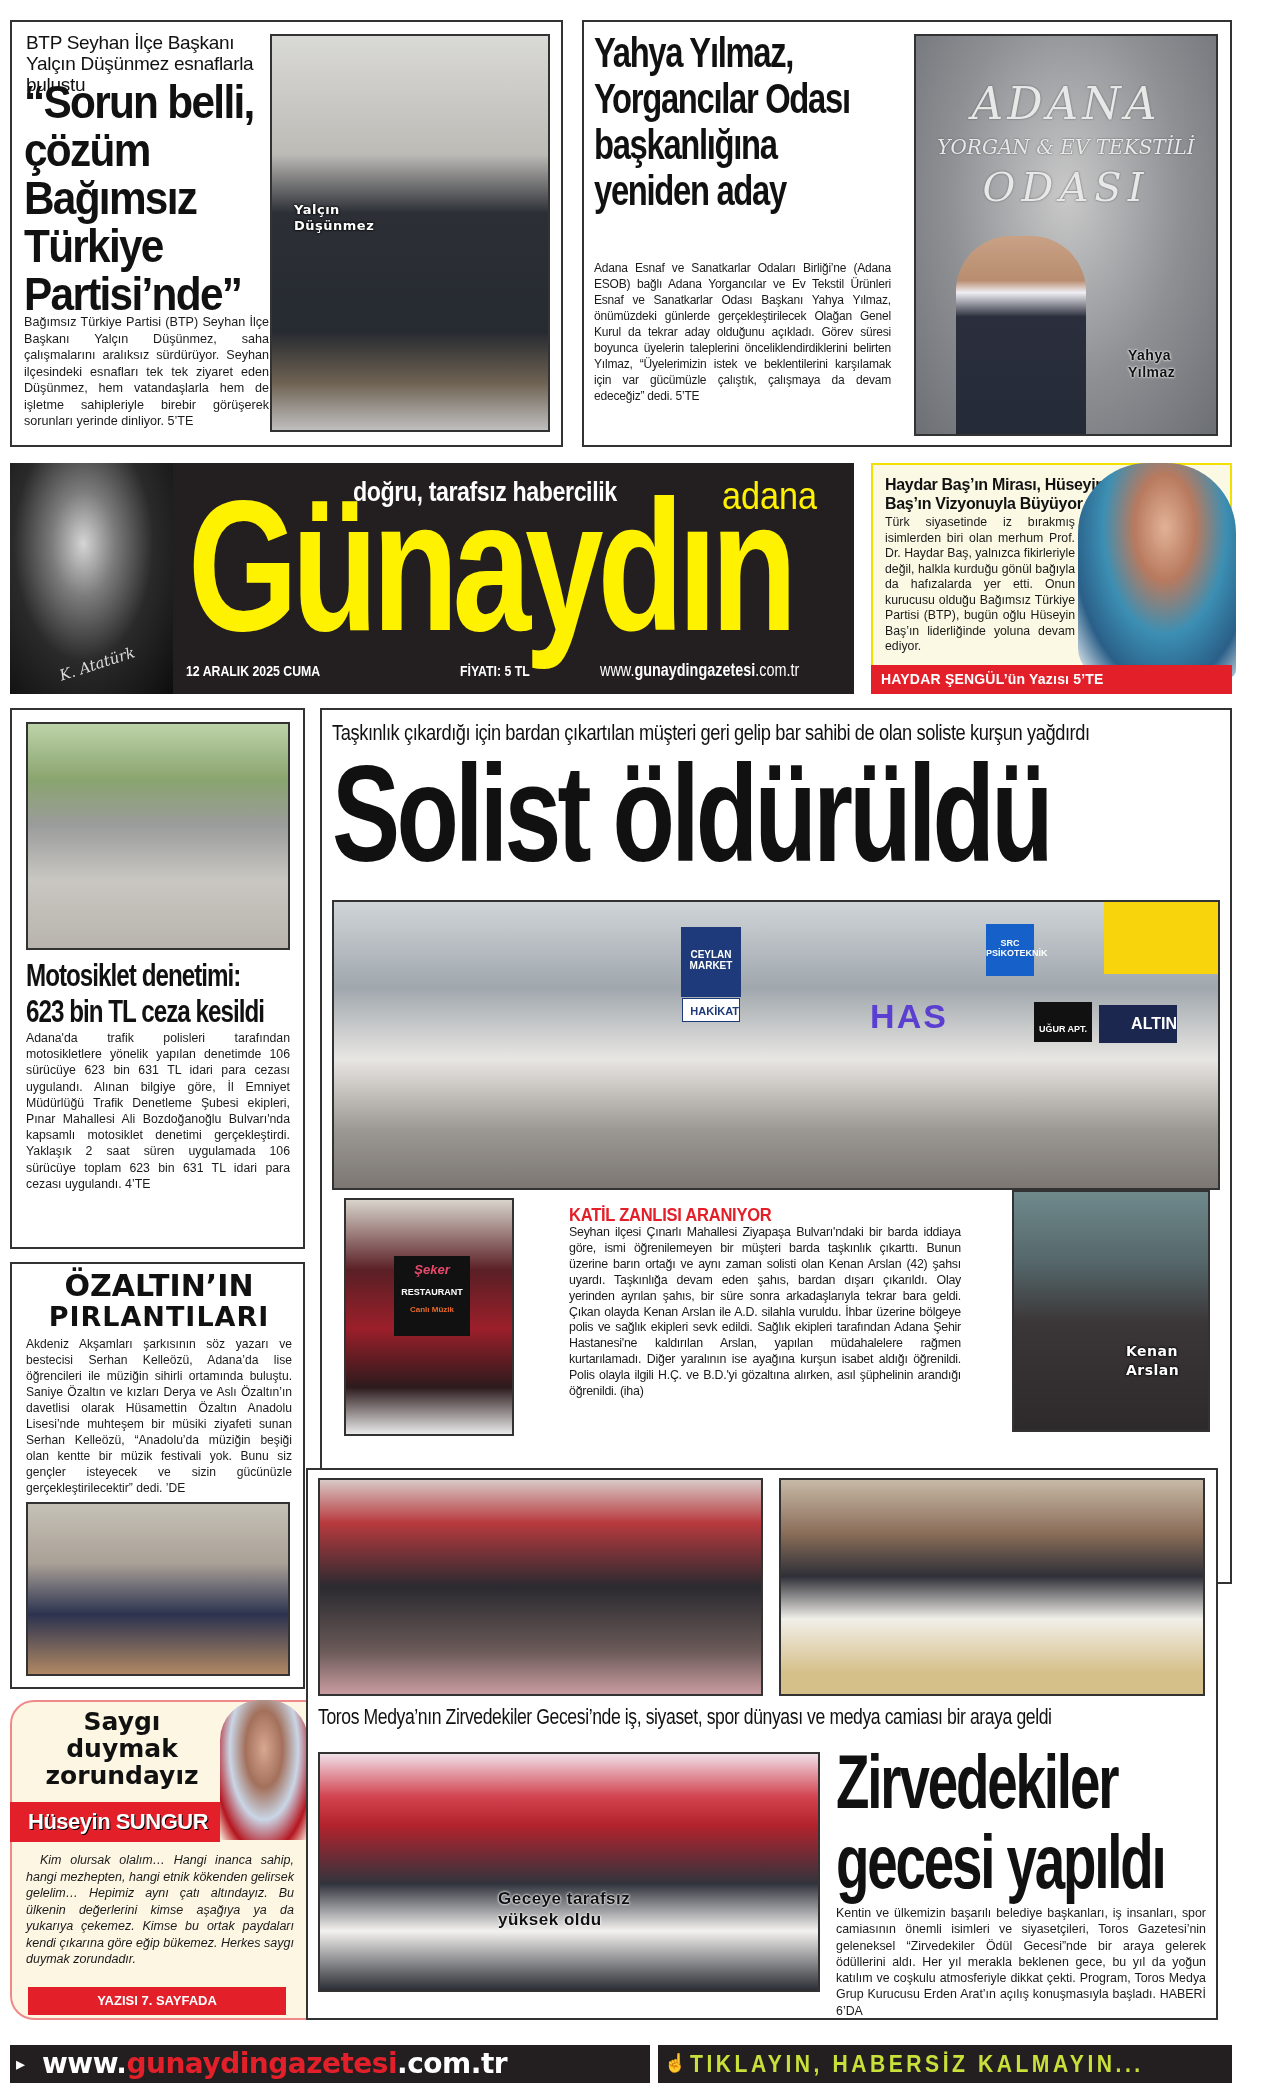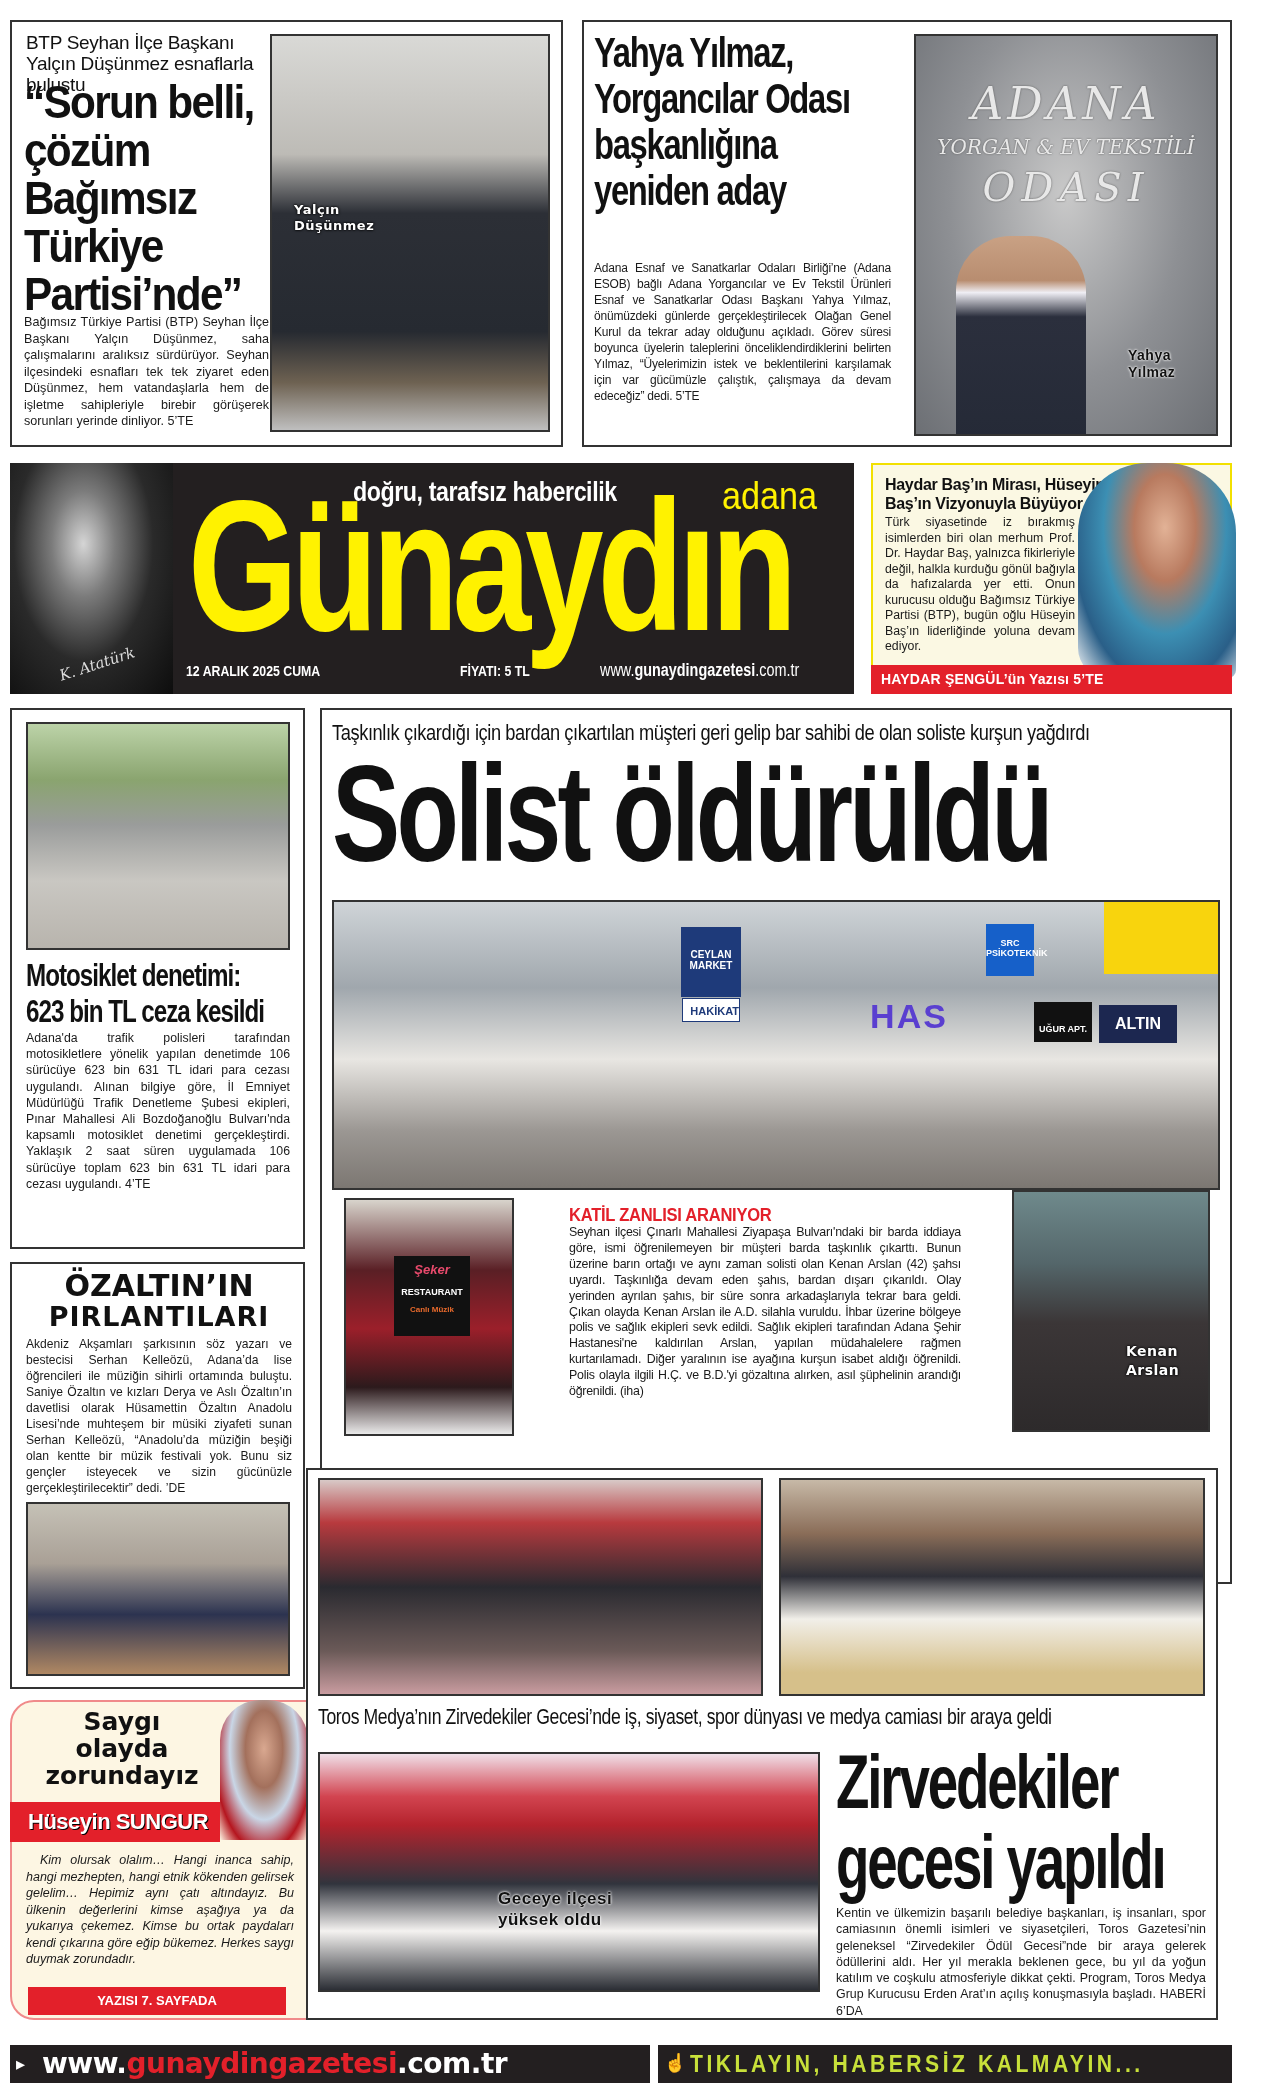--- a/index.html
+++ b/index.html
@@ -108,39 +108,39 @@
     <div style="font-size:30px;line-height:32px;letter-spacing:0px;">ÖZALTIN’IN</div>
     <div style="font-size:27px;line-height:30px;letter-spacing:1px;">PIRLANTILARI</div>
   </div>
   <div class="abs body-text" style="left:14px;top:72px;width:266px;font-size:12.1px;line-height:16px;">Akdeniz Akşamları şarkısının söz yazarı ve bestecisi Serhan Kelleözü, Adana’da lise öğrencileri ile müziğin sihirli ortamında buluştu. Saniye Özaltın ve kızları Derya ve Aslı Özaltın’ın davetlisi olarak Hüsamettin Özaltın Anadolu Lisesi’nde muhteşem bir müsiki ziyafeti sunan Serhan Kelleözü, “Anadolu’da müziğin beşiği olan kentte bir müzik festivali yok. Bunu siz gençler isteyecek ve sizin gücünüzle gerçekleştirilecektir” dedi. ’DE</div>
   <div class="photo ph-women" style="left:14px;top:238px;width:264px;height:174px;"></div>
 </div>
 
 <div class="abs" style="left:10px;top:1700px;width:352px;height:320px;background:#fdf6e3;border:2px solid #f08a8a;border-radius:24px 0 0 24px;padding-left:48px;">
   <div class="abs" style="left:10px;top:6px;width:200px;text-align:center;font-family:'DejaVu Sans',sans-serif;font-weight:bold;font-size:25px;line-height:27px;color:#111;">
     <div>Saygı</div>
-    <div>olayda</div>
+    <div>duymak</div>
     <div>zorundayız</div>
   </div>
   <div class="abs ph-sungur" style="left:208px;top:-2px;width:88px;height:140px;border-radius:40px 40px 0 0;"></div>
   <div class="abs" style="left:-2px;top:100px;width:210px;height:40px;background:#e3202a;color:#fff;font-size:22px;font-weight:bold;line-height:40px;padding-left:18px;letter-spacing:-0.5px;text-shadow:1px 1px 0 #000;transform-origin:left top;">Hüseyin SUNGUR</div>
   <div class="abs body-text" style="left:14px;top:150px;width:268px;font-style:italic;font-size:12.5px;line-height:16.5px;text-indent:14px;">Kim olursak olalım… Hangi inanca sahip, hangi mezhepten, hangi etnik kökenden gelirsek gelelim… Hepimiz aynı çatı altındayız. Bu ülkenin değerlerini kimse aşağıya ya da yukarıya çekemez. Kimse bu ortak paydaları kendi çıkarına göre eğip bükemez. Herkes saygı duymak zorundadır.</div>
   <div class="abs" style="left:16px;top:285px;width:258px;height:28px;background:#e3202a;color:#fff;font-weight:bold;font-size:13px;line-height:28px;text-align:center;">YAZISI 7. SAYFADA</div>
 </div>
 
 <div class="box" style="left:320px;top:708px;width:912px;height:876px;">
   <div class="abs" style="left:10px;top:10px;font-size:22px;white-space:nowrap;letter-spacing:-0.5px;transform:scaleX(0.83);transform-origin:left top;">Taşkınlık çıkardığı için bardan çıkartılan müşteri geri gelip bar sahibi de olan soliste kurşun yağdırdı</div>
   <div class="abs" style="left:10px;top:28px;font-size:138px;font-weight:bold;line-height:150px;letter-spacing:-5px;white-space:nowrap;transform:scaleX(0.74);transform-origin:left top;">Solist öldürüldü</div>
   <div class="photo ph-street" style="left:10px;top:190px;width:888px;height:290px;">
     <div class="abs" style="left:347px;top:25px;width:60px;height:70px;background:#1e3a7a;color:#fff;font-size:10px;font-weight:bold;text-align:center;padding-top:22px;">CEYLAN MARKET</div>
     <div class="abs" style="left:348px;top:96px;width:58px;height:24px;background:#fff;color:#1e3a7a;font-size:11px;font-weight:bold;text-align:right;line-height:24px;border:1px solid #1e3a7a;">HAKİKAT</div>
     <div class="abs" style="left:530px;top:95px;width:90px;height:40px;color:#5a3fd0;font-size:34px;font-weight:bold;letter-spacing:2px;text-align:center;">HAS</div>
     <div class="abs" style="left:652px;top:22px;width:48px;height:52px;background:#1660c9;color:#fff;font-size:9px;font-weight:bold;text-align:center;padding-top:14px;">SRC PSİKOTEKNİK</div>
     <div class="abs" style="left:700px;top:100px;width:58px;height:40px;background:#111;color:#fff;font-size:9px;font-weight:bold;text-align:center;padding-top:22px;">UĞUR APT.</div>
-    <div class="abs" style="left:765px;top:103px;width:78px;height:38px;background:#1c2750;color:#fff;font-size:16px;font-weight:bold;text-align:center;line-height:38px;">ALTIN</div>
+    <div class="abs" style="left:765px;top:103px;width:78px;height:38px;background:#1c2750;color:#fff;font-size:16px;font-weight:bold;text-align:right;line-height:38px;">ALTIN</div>
     <div class="abs" style="left:770px;top:0;width:118px;height:72px;background:#f8d40d;"></div>
   </div>
   <div class="photo ph-bar" style="left:22px;top:488px;width:170px;height:238px;">
     <div class="abs" style="left:48px;top:56px;width:76px;height:80px;background:#111;text-align:center;color:#fff;font-weight:bold;">
       <div style="color:#e84a6c;font-size:13px;margin-top:6px;font-style:italic;">Şeker</div>
       <div style="font-size:9px;margin-top:10px;">RESTAURANT</div>
       <div style="color:#e86a2c;font-size:8px;margin-top:8px;">Canlı Müzik</div>
     </div>
   </div>
   <div class="abs" style="left:247px;top:495px;color:#e3202a;font-size:18px;font-weight:bold;letter-spacing:-0.3px;transform:scaleX(0.92);transform-origin:left top;white-space:nowrap;">KATİL ZANLISI ARANIYOR</div>
@@ -152,21 +152,21 @@
     </div>
   </div>
 </div>
 
 <div class="box" style="left:306px;top:1468px;width:912px;height:552px;">
   <div class="photo ph-group" style="left:10px;top:8px;width:445px;height:218px;"></div>
   <div class="photo ph-table" style="left:471px;top:8px;width:426px;height:218px;"></div>
   <div class="abs" style="left:10px;top:234px;font-size:22px;white-space:nowrap;letter-spacing:-0.5px;transform:scaleX(0.8);transform-origin:left top;">Toros Medya’nın Zirvedekiler Gecesi’nde iş, siyaset, spor dünyası ve medya camiası bir araya geldi</div>
   <div class="photo ph-table2" style="left:10px;top:282px;width:502px;height:240px;">
     <div class="overlay-caption dark" style="left:178px;top:134px;font-family:'Liberation Sans',sans-serif;font-size:17px;line-height:21px;">
-      <div>Geceye ilçesi</div>
+      <div>Geceye tarafsız</div>
       <div>yüksek oldu</div>
     </div>
   </div>
   <div class="abs" style="left:528px;top:272px;width:380px;">
     <div class="cond" style="font-size:76px;line-height:80px;letter-spacing:-3px;transform:scaleX(0.72);white-space:nowrap;">Zirvedekiler</div>
     <div class="cond" style="font-size:76px;line-height:80px;letter-spacing:-3px;transform:scaleX(0.72);white-space:nowrap;">gecesi yapıldı</div>
   </div>
   <div class="abs body-text" style="left:528px;top:435px;width:370px;font-size:12.4px;line-height:16.3px;">Kentin ve ülkemizin başarılı belediye başkanları, iş insanları, spor camiasının önemli isimleri ve siyasetçileri, Toros Gazetesi’nin geleneksel “Zirvedekiler Ödül Gecesi”nde bir araya gelerek ödüllerini aldı. Her yıl merakla beklenen gece, bu yıl da yoğun katılım ve coşkulu atmosferiyle dikkat çekti. Program, Toros Medya Grup Kurucusu Erden Arat’ın açılış konuşmasıyla başladı. HABERİ 6’DA</div>
 </div>
 

